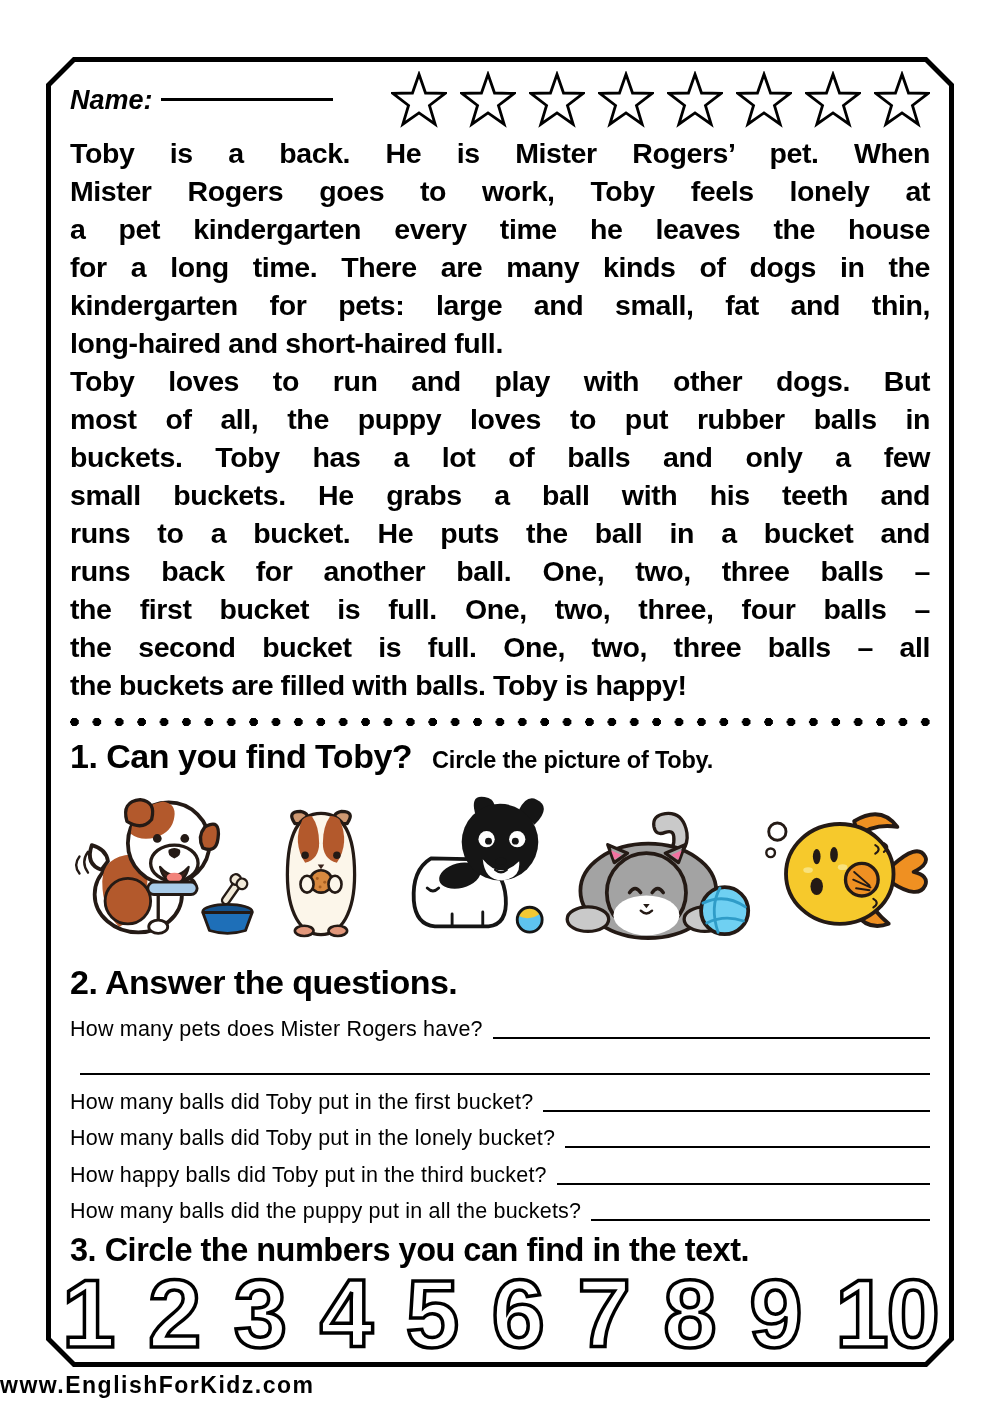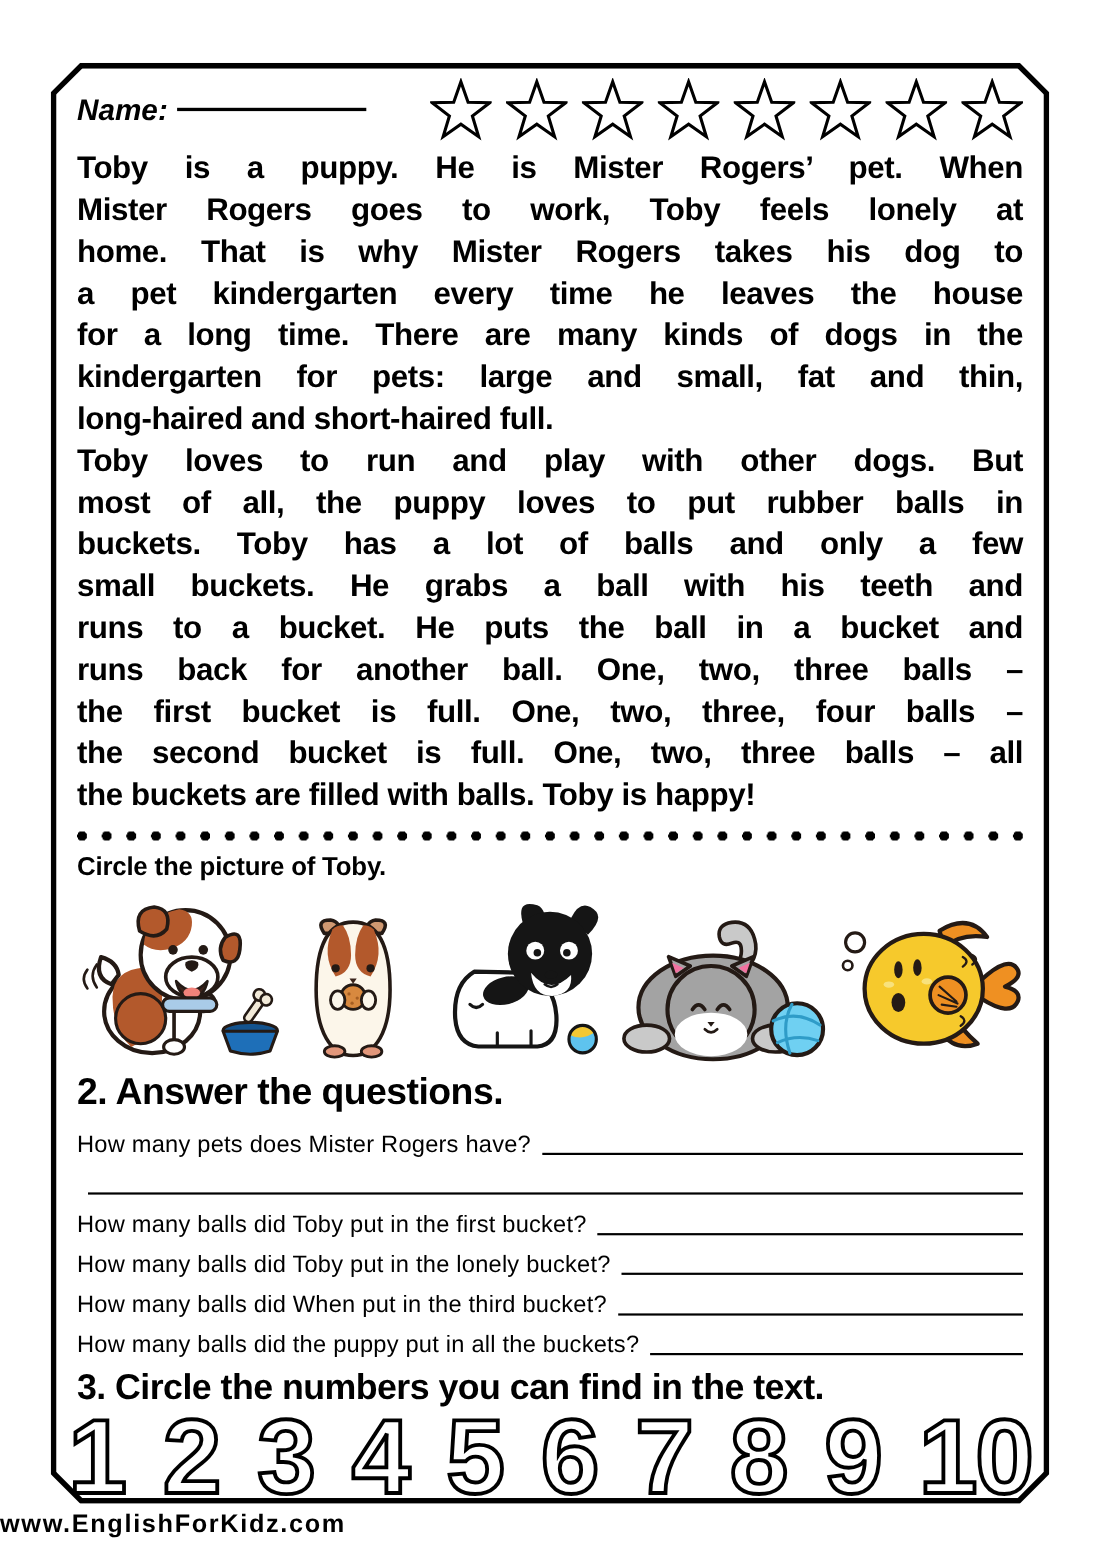--- a/index.html
+++ b/index.html
@@ -26,21 +26,21 @@
   .pline.left{text-align-last:left;}
 
   .dots-divider{margin-top:13px;height:10px;width:100%;
     background-image:radial-gradient(circle 4.4px at 4.6px 50%, #000 98%, transparent 100%);
     background-size:22.4px 10px;background-repeat:repeat-x;}
 
   
   .q1-head{margin-top:9px;display:flex;align-items:baseline;gap:20px;}
   .q-title{font-size:34px;font-weight:700;letter-spacing:-0.5px;line-height:40px;}
   .q1-instr{font-size:23.5px;font-weight:700;letter-spacing:-0.2px;}
-  .q2-title{margin-top:6px;}
+  .q2-title{margin-top:20px;}
   .q3-title{margin-top:2px;font-size:32.5px;}
 
   
   .animals{margin-top:8px;height:158px;display:flex;align-items:flex-end;justify-content:space-between;}
   .animal{display:block;}
 
   
   .questions{margin-top:7px;}
   .q-row{display:flex;align-items:flex-end;height:36.5px;}
   .q-text{font-size:21.5px;line-height:33px;letter-spacing:0.2px;white-space:nowrap;}
@@ -88,41 +88,41 @@
         <svg width="56" height="58" viewBox="0 0 60 62">
        <polygon points="30,3.5 37,23.5 58,24 41.2,36.8 47.3,57 30,44.8 12.7,57 18.8,36.8 2,24 23,23.5" fill="#fff" stroke="#000" stroke-width="3"></polygon>
         </svg>
         <svg width="56" height="58" viewBox="0 0 60 62">
        <polygon points="30,3.5 37,23.5 58,24 41.2,36.8 47.3,57 30,44.8 12.7,57 18.8,36.8 2,24 23,23.5" fill="#fff" stroke="#000" stroke-width="3"></polygon>
         </svg>
       </div>
   </div>
 
   <div class="passage" id="passage">
-      <div class="pline">Toby is a puppy. He is Mister Rogers’ pet. When</div>
+      <div class="pline">Toby is a back. He is Mister Rogers’ pet. When</div>
       <div class="pline">Mister Rogers goes to work, Toby feels lonely at</div>
-      <div class="pline">home. That is why Mister Rogers takes his dog to</div>
       <div class="pline">a pet kindergarten every time he leaves the house</div>
       <div class="pline">for a long time. There are many kinds of dogs in the</div>
       <div class="pline">kindergarten for pets: large and small, fat and thin,</div>
       <div class="pline left">long-haired and short-haired full.</div>
       <div class="pline">Toby loves to run and play with other dogs. But</div>
       <div class="pline">most of all, the puppy loves to put rubber balls in</div>
       <div class="pline">buckets. Toby has a lot of balls and only a few</div>
       <div class="pline">small buckets. He grabs a ball with his teeth and</div>
       <div class="pline">runs to a bucket. He puts the ball in a bucket and</div>
       <div class="pline">runs back for another ball. One, two, three balls –</div>
       <div class="pline">the first bucket is full. One, two, three, four balls –</div>
       <div class="pline">the second bucket is full. One, two, three balls – all</div>
       <div class="pline left">the buckets are filled with balls. Toby is happy!</div>
     </div>
 
   <div class="dots-divider"></div>
 
   <div class="q1-head">
+    <span class="q-title">1. Can you find Toby?</span>
     <span class="q1-instr">Circle the picture of Toby.</span>
   </div>
 
   <div class="animals">
 
     <svg class="animal" width="185" height="152" viewBox="0 0 195 152" aria-label="puppy with food bowl">
       <g stroke="#241a15" stroke-width="4" stroke-linejoin="round" stroke-linecap="round">
         <path d="M10 66 q-7 9 0 18" fill="none" stroke-width="2.5"></path>
         <path d="M19 61 q-8 11 0 22" fill="none" stroke-width="2.5"></path>
         <path d="M33 80 q-17 -6 -10 -26 q15 4 17 17 z" fill="#fff"></path>
@@ -254,21 +254,21 @@
       </div>
       <div class="q-row">
         <span class="q-text">How many balls did Toby put in the first bucket?</span>
         <span class="answer-line"></span>
       </div>
       <div class="q-row">
         <span class="q-text">How many balls did Toby put in the lonely bucket?</span>
         <span class="answer-line"></span>
       </div>
       <div class="q-row">
-        <span class="q-text">How many balls did When put in the third bucket?</span>
+        <span class="q-text">How happy balls did Toby put in the third bucket?</span>
         <span class="answer-line"></span>
       </div>
       <div class="q-row">
         <span class="q-text">How many balls did the puppy put in all the buckets?</span>
         <span class="answer-line"></span>
       </div>
     </div>
 
   <div class="q-title q3-title">3. Circle the numbers you can find in the text.</div>
 

